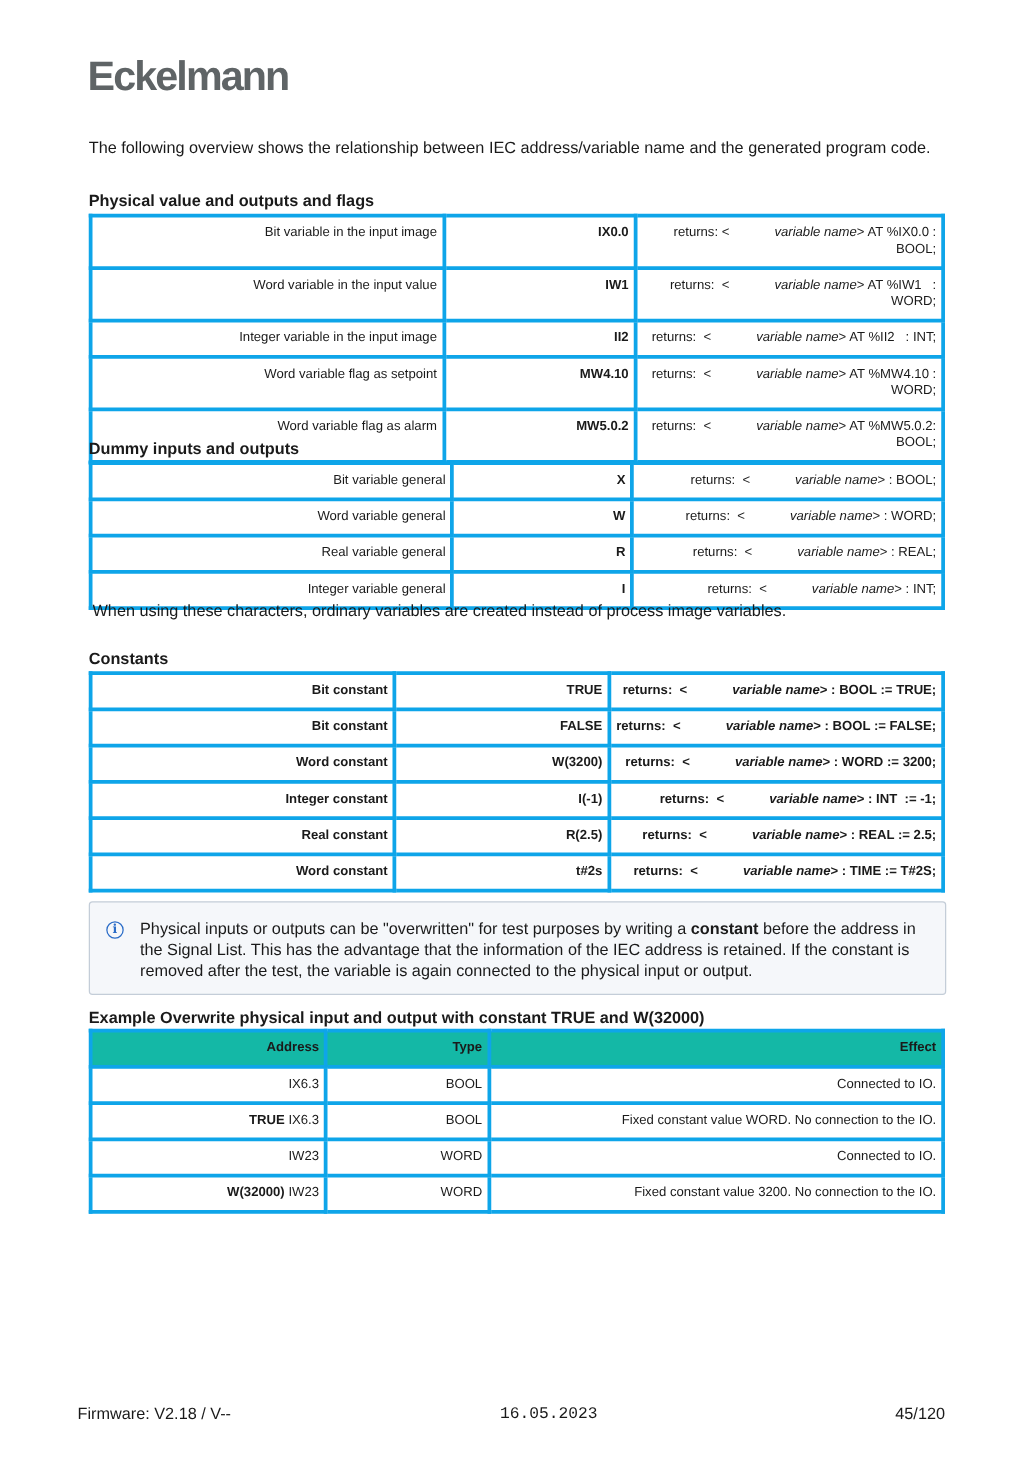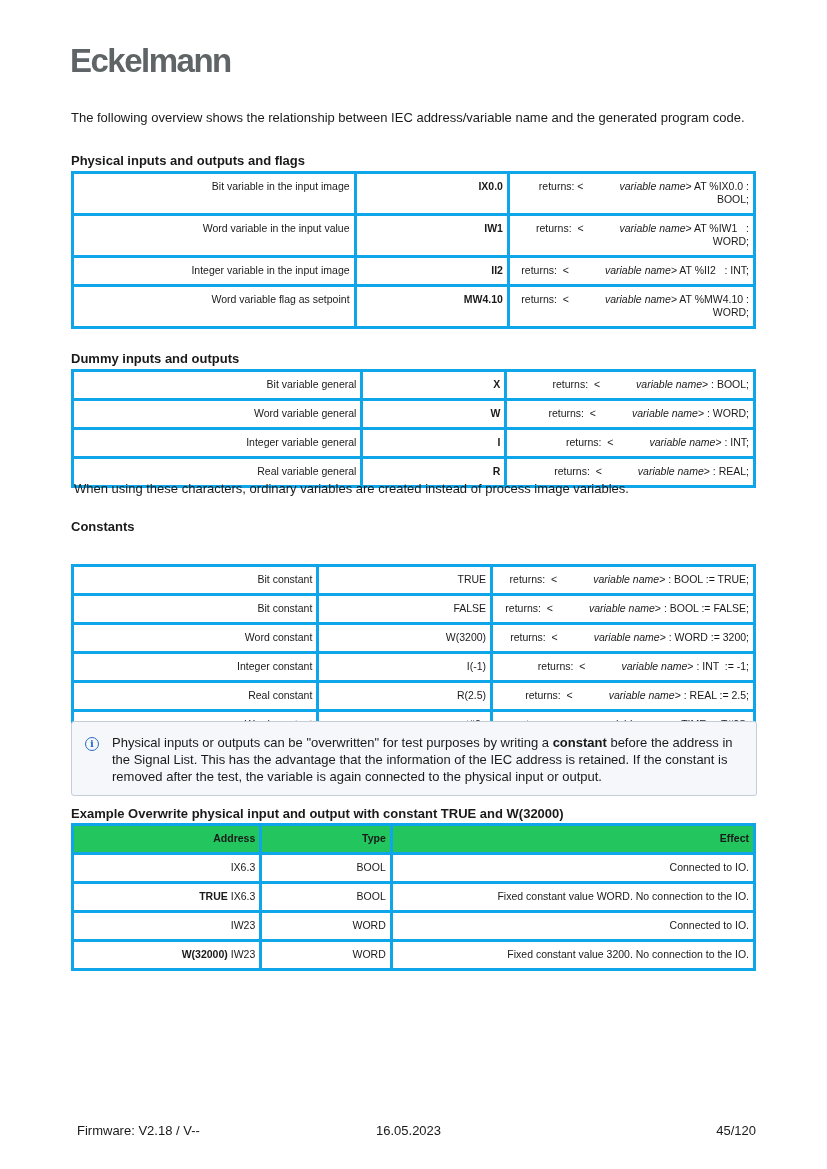--- a/index.html
+++ b/index.html
@@ -2,37 +2,37 @@
 <html><head>
 <meta charset="utf-8">
 <style>
   html, body { margin: 0; padding: 0; background: #ffffff; }
   body { width: 827px; height: 1169px; position: relative; font-family: "Liberation Sans", sans-serif; color: #1a1a1a; overflow: hidden; }
   .logo { position: absolute; left: 70px; top: 42px; font-family: "Liberation Sans", sans-serif; font-weight: bold; font-size: 33px; color: #5f6466; letter-spacing: -1.5px; }
   .intro { position: absolute; left: 71px; top: 110px; width: 690px; font-size: 13px; line-height: 16px; }
   .h { position: absolute; left: 71px; font-size: 13px; font-weight: bold; }
   table { position: absolute; left: 71px; width: 685px; border-collapse: collapse; font-size: 10.5px; }
   td, th { border: 3px solid #0ea5e9; padding: 6px 4px 7px 4px; vertical-align: top; text-align: right; line-height: 13px; }
-  th { background: #22c55e; font-weight: bold; }
+  th { background: #14b8a6; font-weight: bold; }
   .bold { font-weight: bold; }
   .note { position: absolute; left: 71px; width: 684px; top: 721px; height: 73px; border: 1px solid #c4cdd8; border-radius: 3px; background: #f5f7fa; }
   .note-icon { position: absolute; left: 13px; top: 15px; width: 12px; height: 12px; border: 1.3px solid #2a6cc7; border-radius: 50%; color: #2a6cc7; font-size: 10px; font-weight: bold; text-align: center; line-height: 12px; font-family: "DejaVu Serif", serif; }
   .note-text { position: absolute; left: 40px; top: 12px; width: 640px; font-size: 13px; line-height: 17px; }
   .after { position: absolute; left: 74px; top: 481px; font-size: 13px; }
   .footer { position: absolute; top: 1123px; font-size: 13px; }
   i { font-style: italic; padding-left: 36px; }
 </style>
 </head>
 <body>
 
 <div class="logo">Eckelmann</div>
 
 <div class="intro">The following overview shows the relationship between IEC address/variable name and the generated program code.</div>
 
-<div class="h" style="top:153px;">Physical inputs and outputs and flags</div>
+<div class="h" style="top:153px;">Physical value and outputs and flags</div>
 <table style="top:171px;" id="t-phys">
   <colgroup>
       <col style="width:284px">
       <col style="width:154px">
       <col style="width:247px">
     </colgroup>
   <tbody>
       <tr>
         <td style="white-space: pre-wrap;">Bit variable in the input image</td>
         <td class="bold" style="white-space: pre-wrap;">IX0.0</td>
@@ -46,20 +46,25 @@
       <tr>
         <td style="white-space: pre-wrap; margin-top: 48px;">Integer variable in the input image</td>
         <td class="bold" style="white-space: pre-wrap;">II2</td>
         <td style="white-space: pre-wrap;"><span>returns:  &lt;</span><i>variable name</i><span>&gt; AT %II2   : INT;</span></td>
       </tr>
       <tr>
         <td style="white-space: pre-wrap;">Word variable flag as setpoint</td>
         <td class="bold" style="white-space: pre-wrap;">MW4.10</td>
         <td style="white-space: pre-wrap;"><span>returns:  &lt;</span><i>variable name</i><span>&gt; AT %MW4.10 : WORD;</span></td>
       </tr>
+      <tr>
+        <td style="white-space: pre-wrap;">Word variable flag as alarm</td>
+        <td class="bold" style="white-space: pre-wrap;">MW5.0.2</td>
+        <td style="white-space: pre-wrap;"><span>returns:  &lt;</span><i>variable name</i><span>&gt; AT %MW5.0.2: BOOL;</span></td>
+      </tr>
     </tbody>
 </table>
 
 <div class="h" style="top:351px;">Dummy inputs and outputs</div>
 <table style="top:369px;" id="t-dummy">
   <colgroup>
       <col style="width:291px">
       <col style="width:145px">
       <col style="width:249px">
     </colgroup>
@@ -68,35 +73,35 @@
         <td style="white-space: pre;">Bit variable general</td>
         <td class="bold" style="white-space: pre;">X</td>
         <td style="white-space: pre;"><span>returns:  &lt;</span><i>variable name</i><span>&gt; : BOOL;</span></td>
       </tr>
       <tr>
         <td style="white-space: pre;">Word variable general</td>
         <td class="bold" style="white-space: pre;">W</td>
         <td style="white-space: pre;"><span>returns:  &lt;</span><i>variable name</i><span>&gt; : WORD;</span></td>
       </tr>
       <tr>
+        <td style="white-space: pre;">Real variable general</td>
+        <td class="bold" style="white-space: pre;">R</td>
+        <td style="white-space: pre;"><span>returns:  &lt;</span><i>variable name</i><span>&gt; : REAL;</span></td>
+      </tr>
+      <tr>
         <td style="white-space: pre;">Integer variable general</td>
         <td class="bold" style="white-space: pre;">I</td>
         <td style="white-space: pre;"><span>returns:  &lt;</span><i>variable name</i><span>&gt; : INT;</span></td>
-      </tr>
-      <tr>
-        <td style="white-space: pre;">Real variable general</td>
-        <td class="bold" style="white-space: pre;">R</td>
-        <td style="white-space: pre;"><span>returns:  &lt;</span><i>variable name</i><span>&gt; : REAL;</span></td>
       </tr>
     </tbody>
 </table>
 <div class="after">When using these characters, ordinary variables are created instead of process image variables.</div>
 
 <div class="h" style="top:519px;">Constants</div>
-<table style="top:564px;" id="t-const">
+<table style="top:537px;font-weight:bold;" id="t-const">
   <colgroup>
       <col style="width:247px">
       <col style="width:175px">
       <col style="width:263px">
     </colgroup>
   <tbody>
       <tr>
         <td style="white-space: pre;">Bit constant</td>
         <td style="white-space: pre;">TRUE</td>
         <td style="white-space: pre;"><span>returns:  &lt;</span><i>variable name</i><span>&gt; : BOOL := TRUE;</span></td>
@@ -165,15 +170,15 @@
         <td>Connected to IO.</td>
       </tr>
       <tr>
         <td><b>W(32000)</b><span> IW23</span></td>
         <td>WORD</td>
         <td>Fixed constant value 3200. No connection to the IO.</td>
       </tr>
     </tbody>
 </table>
 
-<div class="footer" style="left:77px;">Firmware: V2.18 / V--</div>
-<div class="footer" style="left:376px;">16.05.2023</div>
+<div class="footer" style="left:62px;">Firmware: V2.18 / V--</div>
+<div class="footer" style="left:400px;font-family:Liberation Mono, monospace;">16.05.2023</div>
 <div class="footer" style="right:71px;">45/120</div>
 
 </body></html>

